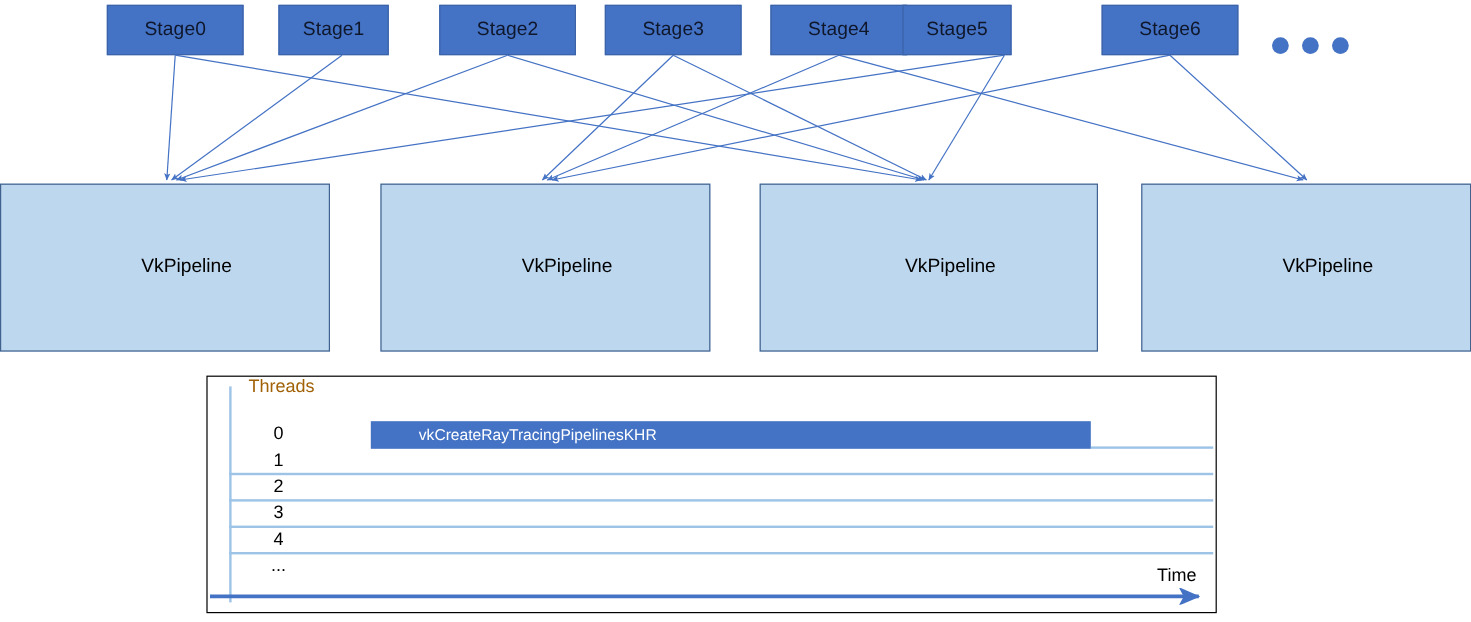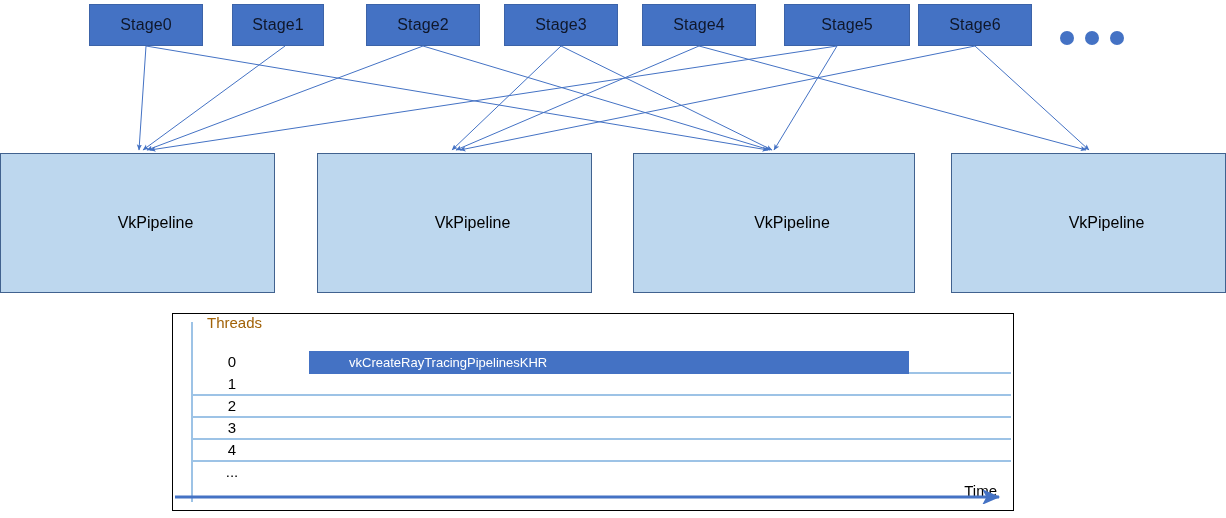--- a/index.html
+++ b/index.html
@@ -128,21 +128,21 @@
     color: #ffffff;
     font-size: 13px;
     display: flex;
     align-items: center;
     padding-left: 6px;
     box-sizing: border-box;
   }
   .tl-time-label {
     position: absolute;
     right: 16px;
-    bottom: 11px;
+    bottom: 22px;
     font-size: 15px;
     color: #000000;
   }
   #tl-time-arrow {
     position: absolute;
     left: 0px;
     bottom: 6px;
     width: 842px;
     height: 14px;
   }
@@ -161,21 +161,21 @@
       </div>
       <div class="stage-box" style="left: 366px; top: 4px; width: 114px; justify-content: center;">
         <span>Stage2</span>
       </div>
       <div class="stage-box" style="left: 504px; top: 4px; width: 114px;">
         <span>Stage3</span>
       </div>
       <div class="stage-box" style="left: 642px; top: 4px; width: 114px;">
         <span>Stage4</span>
       </div>
-      <div class="stage-box" style="left: 784px; top: 4px; width: 126px;">
+      <div class="stage-box" style="left: 752px; top: 4px; width: 91px;">
         <span>Stage5</span>
       </div>
       <div class="stage-box" style="left: 918px; top: 4px; width: 114px;">
         <span>Stage6</span>
       </div>
     </div>
 
   <div class="ellipsis-dots">
     <i></i>
     <i></i>

